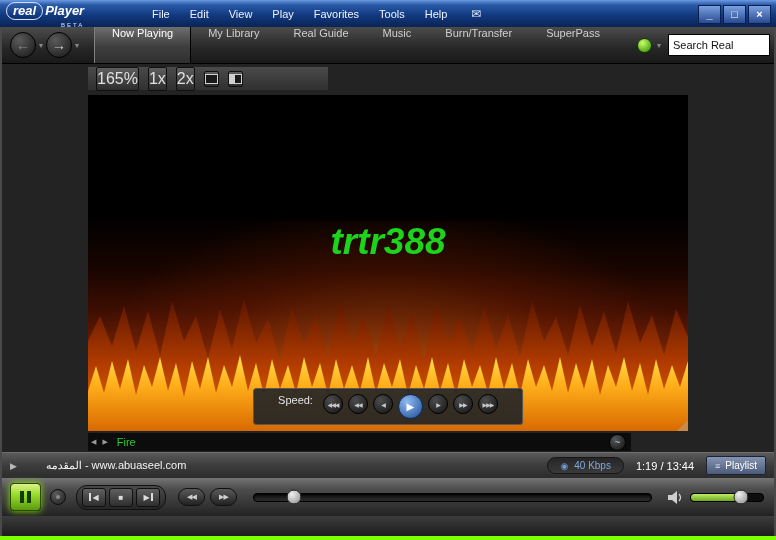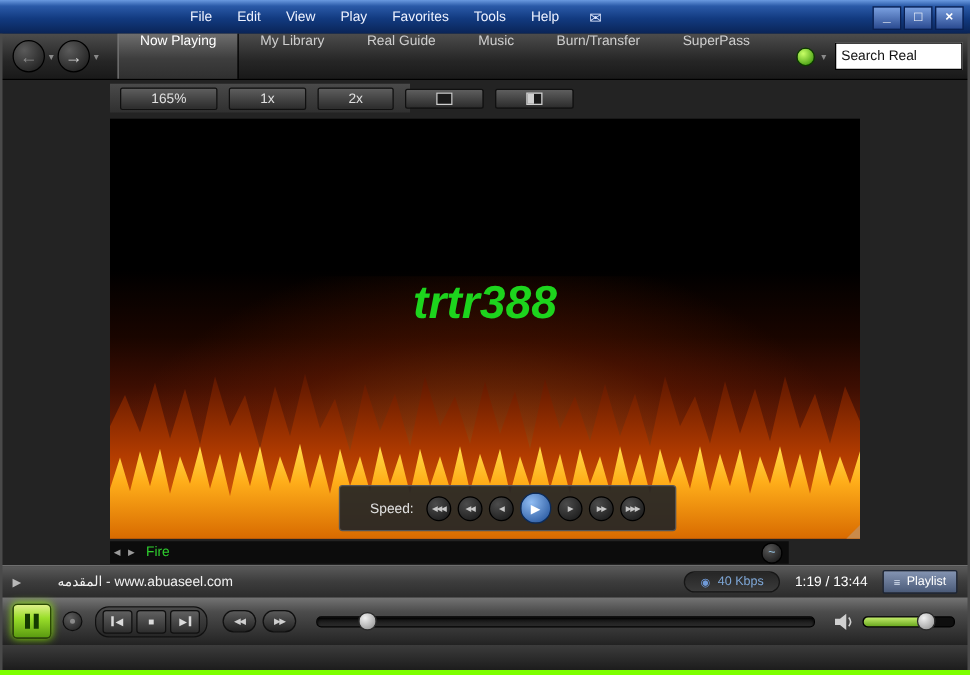--- a/index.html
+++ b/index.html
@@ -62,21 +62,21 @@
     font-family:"Liberation Sans", sans-serif;
   }
   
   .zoom-toolbar {
     position:absolute; top:67px; left:88px; width:224px; height:23px;
     background:linear-gradient(#4a4a4a,#303030); display:flex; align-items:center;
     gap:9px; padding:0 8px;
   }
   .tool-btn {
     background:linear-gradient(#5e5e5e,#2c2c2c); border:1px solid #101010;
-    color:#e0e0e0; font-size:11px; padding:2px 24px; border-radius:2px;
+    color:#e0e0e0; font-size:16px; padding:2px 0; border-radius:2px;
     display:flex; align-items:center; gap:3px;
   }
   .screen-icon { display:inline-block; width:11px; height:8px; border:1px solid #cfcfcf; background:#1a1a1a; }
   .screen-icon.alt { background:linear-gradient(90deg,#cfcfcf 45%,#1a1a1a 45%); }
   
   .video { position:absolute; top:95px; left:88px; width:600px; height:336px; background:#000; overflow:hidden; }
   .haze {
     position:absolute; inset:0;
     background:linear-gradient(180deg,#000 0%,#000 36%,#190500 52%,#3d0e02 64%,#641c04 73%,#8a3508 80%,#a84a0a 100%);
   }
@@ -85,21 +85,21 @@
     background:radial-gradient(ellipse at 50% 108%, rgba(255,150,30,.5), rgba(130,35,0,.28) 55%, transparent 78%);
   }
   .flames { position:absolute; left:0; bottom:0; width:100%; height:160px; }
   .overlay-text {
     position:absolute; top:126px; width:100%; text-align:center;
     font-size:37px; font-weight:bold; font-style:italic; color:#1dd41d;
   }
   .speed-bar {
     position:absolute; left:50%; transform:translateX(-50%); bottom:6px;
     background:rgba(38,38,38,.93); border:1px solid #565656; border-radius:3px;
-    display:flex; align-items:center; gap:5px; padding:5px 24px;margin-left:18px;
+    display:flex; align-items:flex-start; gap:5px; padding:5px 24px;
   }
   .speed-label { color:#e2e2e2; font-size:11px; margin-right:5px; }
   .speed-btn {
     width:20px; height:20px; border-radius:50%;
     background:radial-gradient(circle at 35% 30%, #4c4c4c, #141414);
     border:1px solid #000; color:#c8c8c8; font-size:6px; letter-spacing:-1px;
     display:flex; align-items:center; justify-content:center; padding:0;
   }
   .speed-btn.play {
     width:25px; height:25px; font-size:10px; letter-spacing:0; color:#fff;
@@ -192,20 +192,24 @@
   .green-edge { position:absolute; bottom:0; left:0; right:0; height:4px; background:#7dff00; }
   .frame-left, .frame-right { position:absolute; top:27px; bottom:4px; width:2px; background:#4a4a4a; }
   .frame-left { left:0; } .frame-right { right:0; }
 </style>
 </head>
 <body>
 
 <div class="window">
 
   <div class="titlebar">
+    <div class="logo">
+      <span class="logo-real">real</span><span class="logo-player">Player</span>
+      <span class="logo-beta">BETA</span>
+    </div>
     <div class="menus">
       <span class="menu-item">File</span>
       <span class="menu-item">Edit</span>
       <span class="menu-item">View</span>
       <span class="menu-item">Play</span>
       <span class="menu-item">Favorites</span>
       <span class="menu-item">Tools</span>
       <span class="menu-item">Help</span>
     </div>
     <span class="mail-icon">✉</span>

